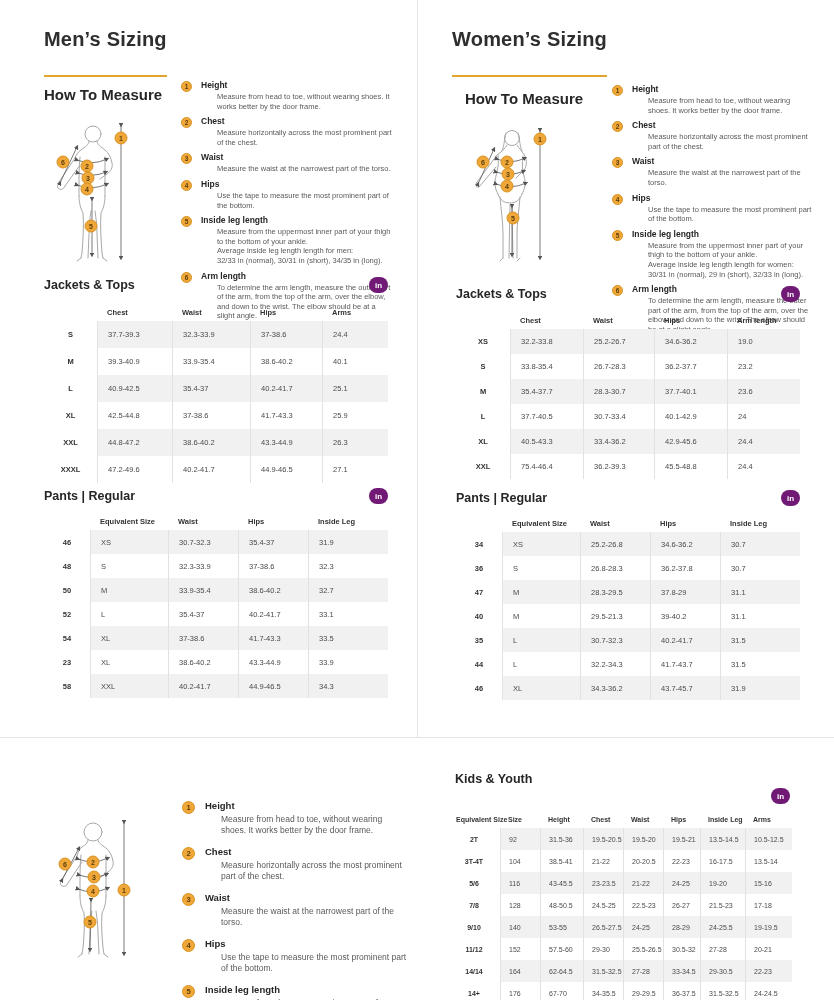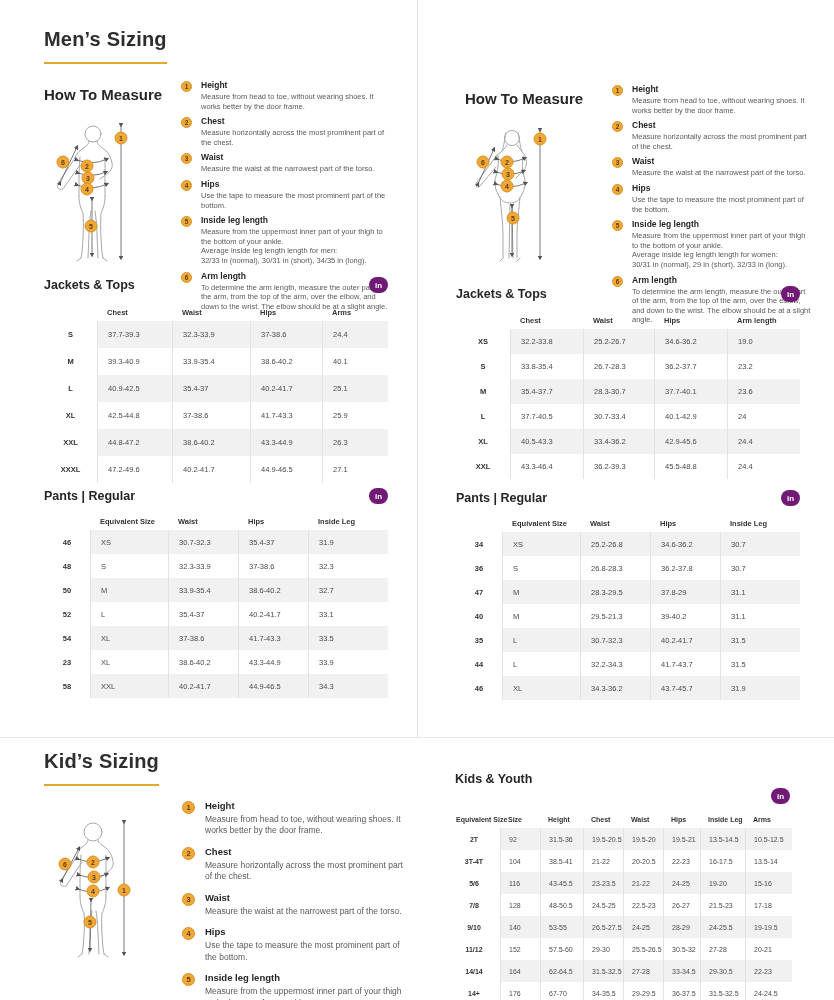--- a/index.html
+++ b/index.html
@@ -2,30 +2,30 @@
 <html><head>
 <meta charset="utf-8">
 <style>
   * { margin:0; padding:0; box-sizing:border-box; }
   body { background:#fff; font-family:"Liberation Sans", sans-serif; }
   .page { position:relative; width:834px; height:1000px; background:#fff; overflow:hidden; color:#2b2b2b; }
   .divider-v { position:absolute; background:#e4e4e4; width:1px; }
   .divider-h { position:absolute; background:#e4e4e4; height:1px; }
 
   .abs { position:absolute; }
-  .sec-title { font-size:20px; font-weight:600; color:#2e2e2e; display:inline-block; padding-bottom:11px; border-bottom:2px solid #e2a52e; letter-spacing:.2px; }
+  .sec-title { font-size:20px; font-weight:600; color:#2e2e2e; display:inline-block; padding-bottom:24px; border-bottom:2px solid #e2a52e; letter-spacing:.2px; }
   .htm-title { font-size:15px; font-weight:700; color:#262626; }
 
   
   .steps { display:flex; flex-direction:column; }
   .step { display:flex; margin-bottom:5px; }
   .sbadge { flex:0 0 11px; width:11px; height:11px; border-radius:50%; background:#f0a73a; border:1px solid #d8921f;
             color:#5d3f05; font-size:6.5px; font-weight:700; display:flex; align-items:center; justify-content:center; margin-right:9px; margin-top:1px; }
   .stitle { font-size:8.5px; font-weight:700; color:#262626; margin-bottom:2px; }
-  .sline { font-size:7.5px; color:#5a5a5a; line-height:1.28; }
+  .sline { font-size:7.5px; color:#5a5a5a; line-height:1.28;margin-left:16px; }
   .kids-steps .step { margin-bottom:9px; }
   .kids-steps .sbadge { flex-basis:13px; width:13px; height:13px; font-size:7.5px; margin-right:10px; }
   .kids-steps .stitle { font-size:9.5px; margin-bottom:3px; }
   .kids-steps .sline { font-size:8.5px; line-height:1.35; }
 
   
   .diagram { position:absolute; }
   .diagram svg { position:absolute; left:0; top:0; }
   .dbadge { position:absolute; width:13px; height:13px; border-radius:50%; background:#f0a73a; border:1px solid #d8921f;
             color:#5d3f05; font-size:7px; font-weight:700; display:flex; align-items:center; justify-content:center;
@@ -236,20 +236,21 @@
         <div class="lbl">23</div>
         <div class="cells"><div class="cell">XL</div><div class="cell">38.6-40.2</div><div class="cell">43.3-44.9</div><div class="cell">33.9</div></div>
       </div>
         <div class="row trow">
         <div class="lbl">58</div>
         <div class="cells"><div class="cell">XXL</div><div class="cell">40.2-41.7</div><div class="cell">44.9-46.5</div><div class="cell">34.3</div></div>
       </div>
       </div>
   </div>
 
+  <h1 class="abs sec-title" style="left:452px; top:28px;">Women’s Sizing</h1>
   <h2 class="abs htm-title" style="left:465px; top:90px;">How To Measure</h2>
 
   <div class="diagram" style="left:462px; top:122px; width:115px; height:145px;">
     <svg width="115" height="145" viewBox="0 0 115 145">
       <defs>
         <marker id="aw" markerWidth="6" markerHeight="6" refX="3" refY="3" orient="auto">
             <path d="M0 0L6 3L0 6z" fill="#555"></path>
           </marker>
       </defs>
       <g stroke="#a8a8a8" fill="none" stroke-width="1" stroke-linecap="round">
@@ -366,21 +367,21 @@
         <div class="row trow">
         <div class="lbl">L</div>
         <div class="cells"><div class="cell">37.7-40.5</div><div class="cell">30.7-33.4</div><div class="cell">40.1-42.9</div><div class="cell">24</div></div>
       </div>
         <div class="row trow">
         <div class="lbl">XL</div>
         <div class="cells"><div class="cell">40.5-43.3</div><div class="cell">33.4-36.2</div><div class="cell">42.9-45.6</div><div class="cell">24.4</div></div>
       </div>
         <div class="row trow">
         <div class="lbl">XXL</div>
-        <div class="cells"><div class="cell">43.3-46.4</div><div class="cell">36.2-39.3</div><div class="cell">45.5-48.8</div><div class="cell">24.4</div></div>
+        <div class="cells"><div class="cell">75.4-46.4</div><div class="cell">36.2-39.3</div><div class="cell">45.5-48.8</div><div class="cell">24.4</div></div>
       </div>
       </div>
   </div>
 
   <div class="tbl-head" style="left:456px; top:490px; width:344px;">
     <span class="tbl-title">Pants | Regular</span>
     <span class="unit-badge">in</span>
   </div>
   <div class="table g-p rows-24" style="left:456px; top:514px;">
     <div class="row thead">
@@ -412,21 +413,20 @@
         <div class="lbl">44</div>
         <div class="cells"><div class="cell">L</div><div class="cell">32.2-34.3</div><div class="cell">41.7-43.7</div><div class="cell">31.5</div></div>
       </div>
         <div class="row trow">
         <div class="lbl">46</div>
         <div class="cells"><div class="cell">XL</div><div class="cell">34.3-36.2</div><div class="cell">43.7-45.7</div><div class="cell">31.9</div></div>
       </div>
       </div>
   </div>
 
-  <h1 class="abs sec-title" style="left:44px; top:750px;">Kid’s Sizing</h1>
 
   <div class="diagram" style="left:52px; top:812px; width:135px; height:180px;">
     <svg width="135" height="180" viewBox="0 0 135 180">
       <defs>
         <marker id="ak" markerWidth="6" markerHeight="6" refX="3" refY="3" orient="auto">
             <path d="M0 0L6 3L0 6z" fill="#555"></path>
           </marker>
       </defs>
       <g stroke="#a8a8a8" fill="none" stroke-width="1" stroke-linecap="round">
         <circle cx="41" cy="20" r="9"></circle>

